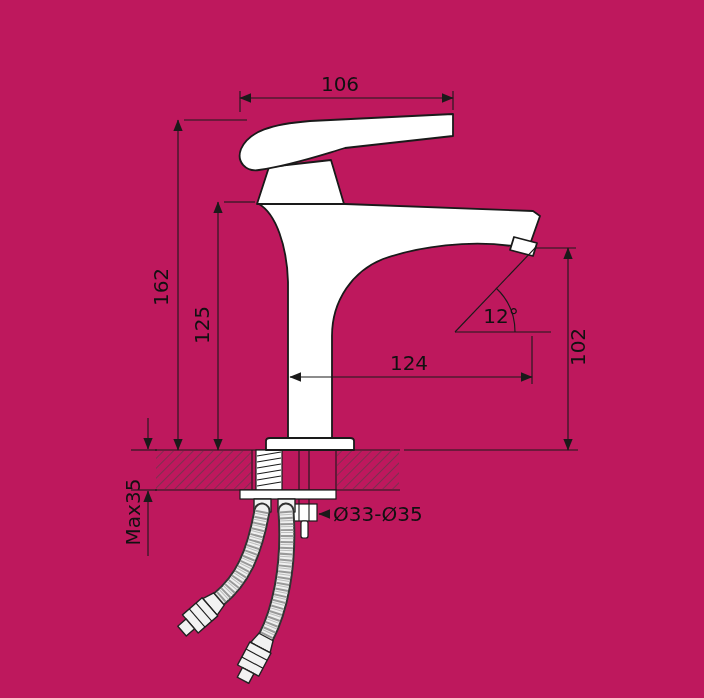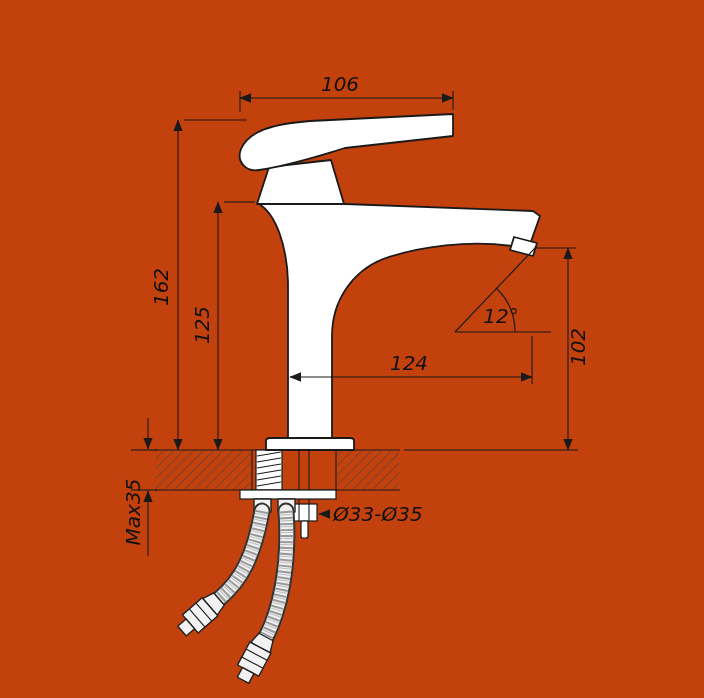--- a/index.html
+++ b/index.html
@@ -1,17 +1,17 @@
 <!DOCTYPE html>
 <html><head>
 <meta charset="utf-8">
 <style>
   html,body{margin:0;padding:0;background:#ffffff;}
-  .stage{position:relative;width:704px;height:698px;background:#c2410c;overflow:hidden;
-         font-family:"DejaVu Sans",sans-serif;font-style:italic;}
+  .stage{position:relative;width:704px;height:698px;background:#be185d;overflow:hidden;
+         font-family:"DejaVu Sans",sans-serif;}
   svg{display:block;}
   .olf  {fill:#ffffff;stroke:#1a1a1a;stroke-width:1.8;stroke-linejoin:round;}
   .thin {fill:none;stroke:#1a1a1a;stroke-width:1.1;}
   .dim  {fill:none;stroke:#1a1a1a;stroke-width:1.1;}
   .dimtxt{font-family:"DejaVu Sans",sans-serif;font-size:20px;fill:#111111;}
   .metal{fill:#f2f2f2;stroke:#222222;stroke-width:1.4;stroke-linejoin:round;}
   .hw   {fill:#ffffff;stroke:#1a1a1a;stroke-width:1.2;}
 </style>
 </head>
 <body>

